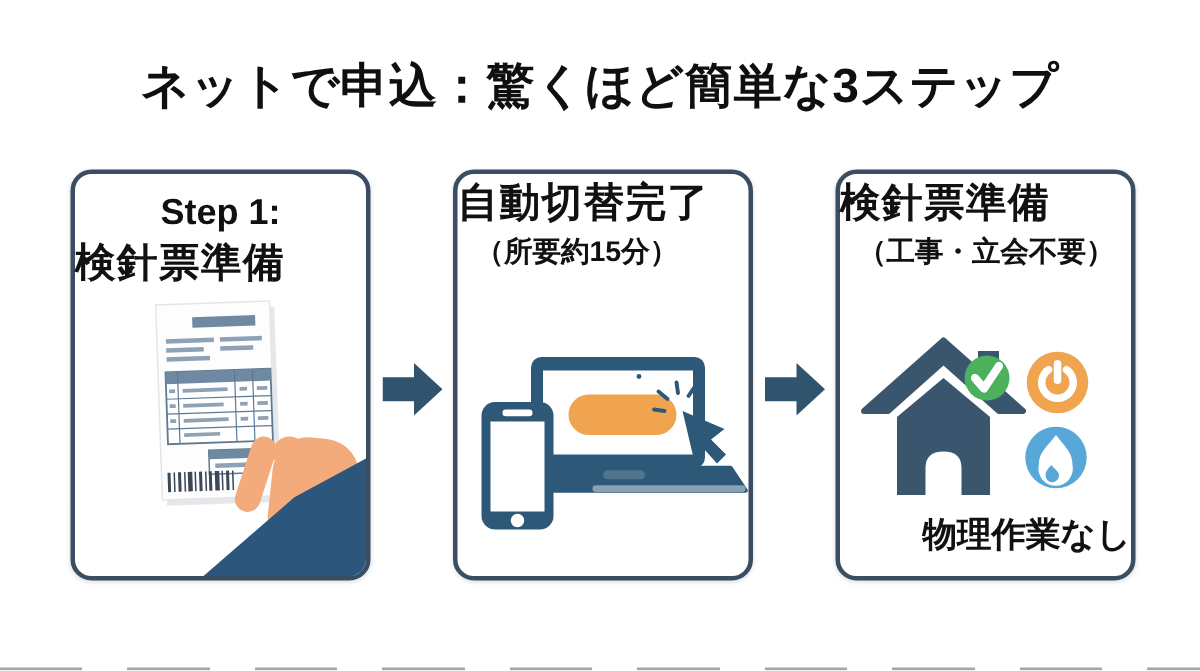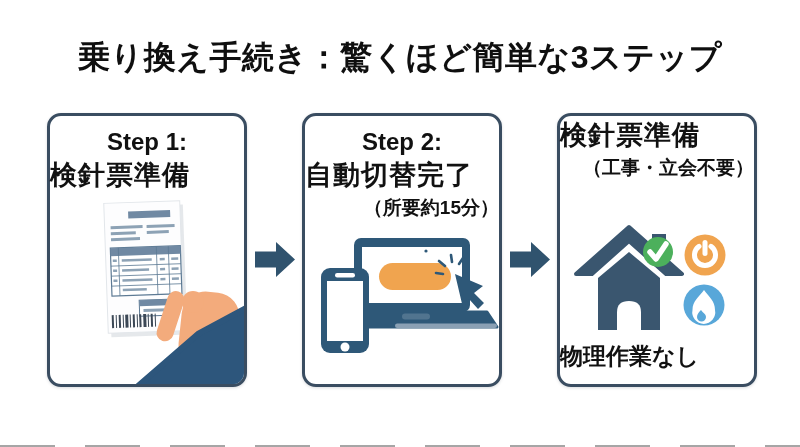--- a/index.html
+++ b/index.html
@@ -18,36 +18,36 @@
   .step-card {
     width:194px; height:268px; background:#fff;
     border:3px solid #3a4d61; border-radius:14px; position:relative;
     box-shadow:0 1px 3px rgba(50,60,80,0.18);
   }
   .arrow-slot {
     width:55px; display:flex; justify-content:center; padding-top:129px;
   }
   .step-heading { margin-top:12px; text-align:center; font-size:24px; font-weight:800; }
   .step-title   { margin-top:1px;  text-align:left; font-size:27px; font-weight:800; letter-spacing:1px; }
-  .step-note    { margin-top:2px;  text-align:right; font-size:19px; font-weight:800;margin-left:12px; }
-  .step-caption { position:absolute; bottom:12px; left:0; width:100%; text-align:left; font-size:23px; font-weight:800;margin-top:33px; }
+  .step-note    { margin-top:2px;  text-align:left; font-size:19px; font-weight:800;margin-left:12px; }
+  .step-caption { position:absolute; bottom:12px; left:0; width:100%; text-align:right; font-size:23px; font-weight:800;margin-top:33px; }
   .illu1 { position:absolute; left:0; bottom:0; width:194px; height:192px; border-radius:0 0 11px 11px; }
   .illu2 { position:absolute; left:0; bottom:16px; width:194px; height:140px; }
   .illu3 { position:absolute; left:0; top:106px; width:194px; height:112px; }
   .bottom-artifact {
     position:absolute; bottom:0; left:0; right:0; height:2px; opacity:.45;
     background:repeating-linear-gradient(90deg, rgba(35,35,35,.9) 0 55px, rgba(35,35,35,0) 55px 85px);
   }
 </style>
 </head>
 <body>
 
 <div class="page">
 
-  <div class="page-title">乗り換え手続き：驚くほど簡単な3ステップ</div>
+  <div class="page-title">ネットで申込：驚くほど簡単な3ステップ</div>
 
   <div class="steps-row">
 
     <div class="step-card">
       <div class="step-heading">Step 1:</div>
       <div class="step-title">検針票準備</div>
       <svg class="illu1" viewBox="0 0 194 192">
         <g transform="rotate(-2 94 75)">
           <rect x="59" y="14" width="76" height="130" fill="rgba(110,125,145,0.18)"></rect>
           <rect x="56" y="10" width="76" height="130" fill="#fdfdfe" stroke="#e2e6ea" stroke-width="1"></rect>
@@ -114,21 +114,20 @@
       </svg>
     </div>
 
     <div class="arrow-slot">
       <svg width="40" height="35" viewBox="0 0 40 35">
         <polygon points="0,9.5 21,9.5 21,0 40,17.5 21,35 21,25.5 0,25.5" fill="#30536e"></polygon>
       </svg>
     </div>
 
     <div class="step-card">
-      <div class="step-heading">Step 2:</div>
       <div class="step-title">自動切替完了</div>
       <div class="step-note">（所要約15分）</div>
       <svg class="illu2" viewBox="0 0 194 140">
         <g>
           <rect x="49" y="10" width="116" height="74" rx="7" fill="#2e5878"></rect>
           <rect x="57" y="19" width="100" height="56" fill="#ffffff"></rect>
           <circle cx="121" cy="23" r="1.6" fill="#2e5878"></circle>
           <polygon points="40,84 182,84 192,99 34,99" fill="#2e5878" stroke="#2e5878" stroke-width="3" stroke-linejoin="round"></polygon>
           <rect x="90" y="95.5" width="102" height="4.5" rx="2.2" fill="#8aa0b4"></rect>
           <rect x="97" y="85.5" width="28" height="6" rx="3" fill="#51748f"></rect>

